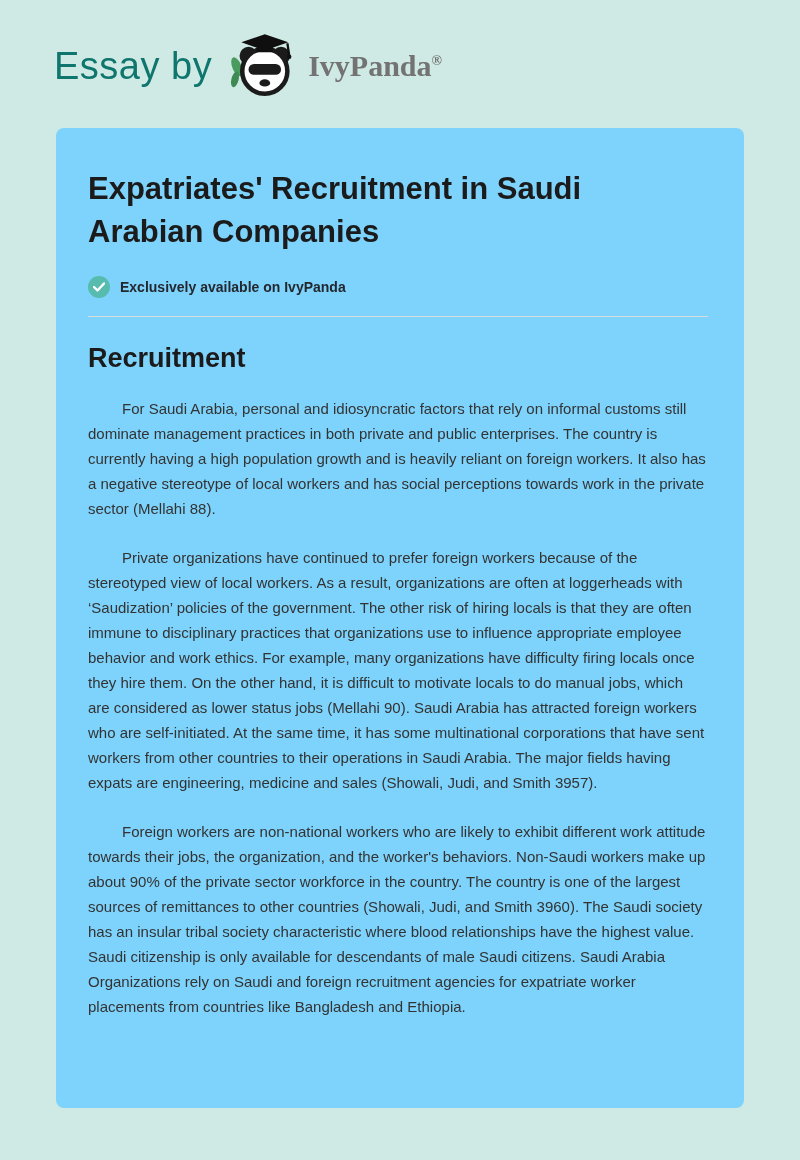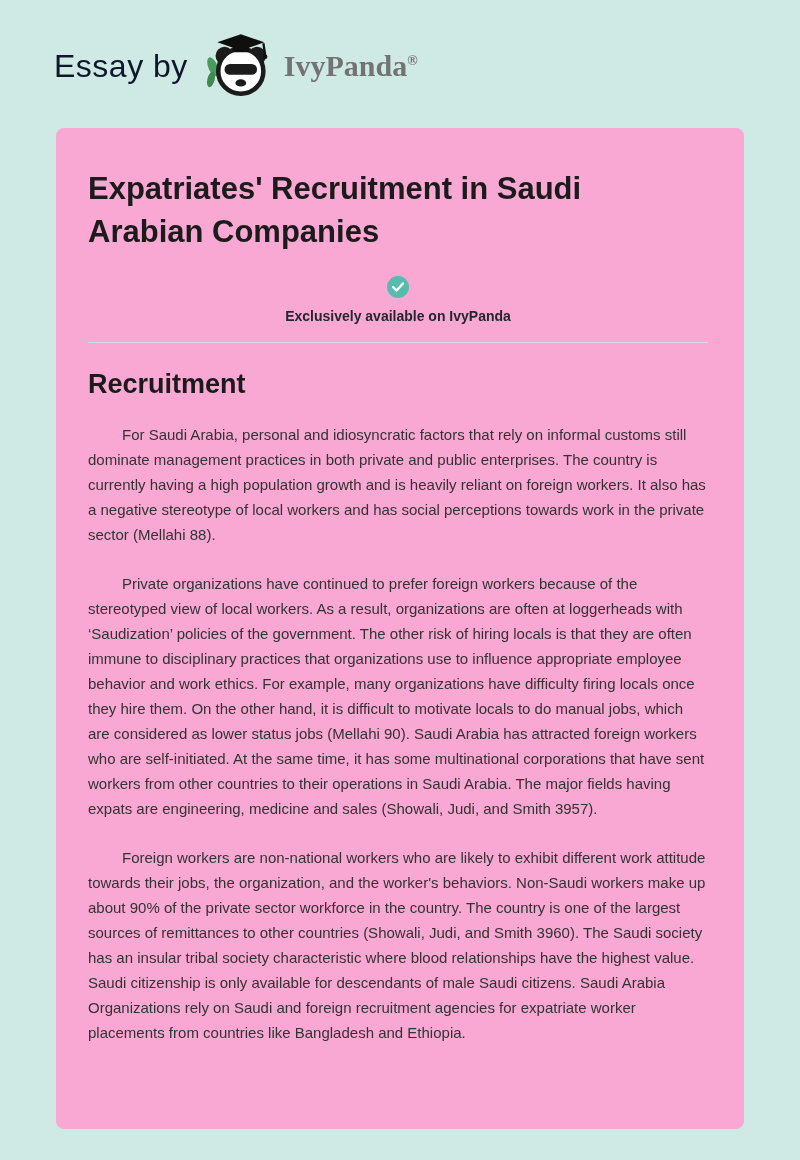--- a/index.html
+++ b/index.html
@@ -11,22 +11,22 @@
     min-height: 1160px;
   }
   
   .page-header {
     display: flex;
     align-items: center;
     padding: 30px 0 26px 54px;
     gap: 14px;
   }
   .essay-by {
-    font-size: 32px;
-    color: #0f172a;
+    font-size: 38px;
+    color: #0f766e;
     letter-spacing: 0.5px;
   }
   .logo-wrap {
     display: flex;
     align-items: center;
     gap: 8px;
   }
   .brand {
     font-family: "Liberation Serif", serif;
     font-weight: 700;
@@ -34,39 +34,38 @@
     color: #737373;
   }
   .brand sup {
     font-size: 14px;
     font-weight: 700;
   }
   
   .card {
     width: 688px;
     margin: 0 auto 40px auto;
-    background: #f9a8d4;
+    background: #7dd3fc;
     border-radius: 8px;
     padding: 40px 36px 60px 32px;
     min-height: 980px;
   }
   .article-title {
     font-size: 31px;
     line-height: 1.38;
     font-weight: 700;
     color: #1b1b1b;
     margin-bottom: 22px;
     max-width: 560px;
   }
   .availability {
     display: flex;
     align-items: center;
     gap: 10px;
     margin-bottom: 18px;
-    flex-direction: column;
   }
   .check-circle {
     width: 22px;
     height: 22px;
     border-radius: 50%;
     background: #57bcae;
     color: #ffffff;
     display: flex;
     align-items: center;
     justify-content: center;

